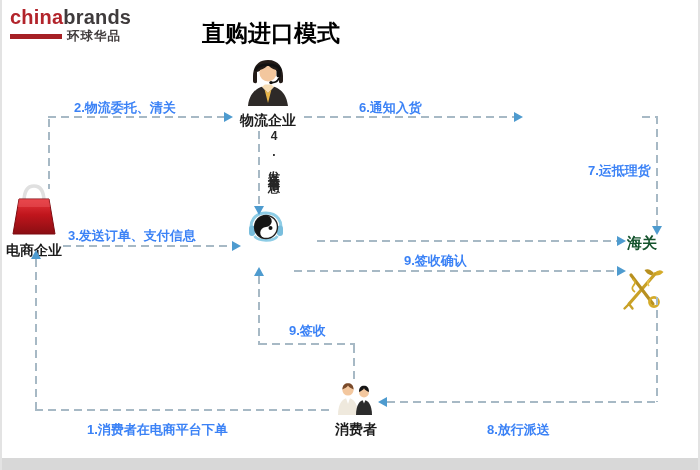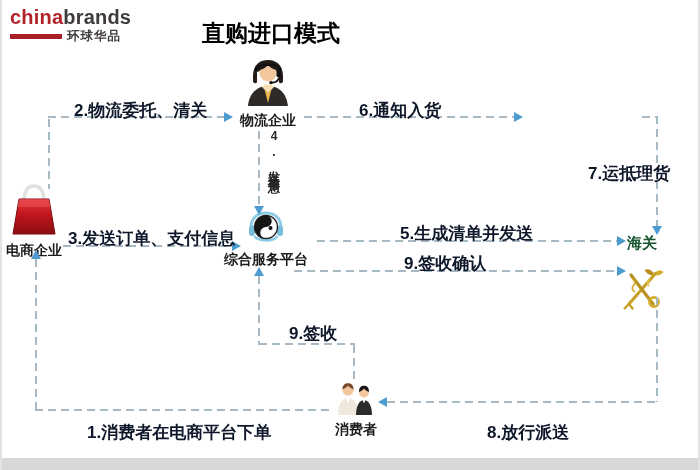--- a/index.html
+++ b/index.html
@@ -26,21 +26,21 @@
   
   .hl{height:2px;background:repeating-linear-gradient(90deg,#a7b9c5 0 8px,transparent 8px 13px);}
   .vl{width:2px;background:repeating-linear-gradient(180deg,#a7b9c5 0 8px,transparent 8px 13px);}
   
   .ar{width:0;height:0;}
   .ar-right{border-top:5px solid transparent;border-bottom:5px solid transparent;border-left:9px solid #4e9bcf;}
   .ar-left{border-top:5px solid transparent;border-bottom:5px solid transparent;border-right:9px solid #4e9bcf;}
   .ar-up{border-left:5px solid transparent;border-right:5px solid transparent;border-bottom:9px solid #4e9bcf;}
   .ar-down{border-left:5px solid transparent;border-right:5px solid transparent;border-top:9px solid #4e9bcf;}
   
-  .flabel{font-size:17px;font-weight:600;color:#0f172a;white-space:nowrap;}
+  .flabel{font-size:13px;font-weight:600;color:#3b82f6;white-space:nowrap;}
   .flabel-v{font-size:12px;font-weight:600;color:#262626;writing-mode:vertical-rl;text-orientation:upright;letter-spacing:2px;}
   
   .bottom-bar{left:0;top:458px;width:700px;height:12px;background:#d8d8d8;}
 </style>
 </head>
 <body>
 
 <div id="canvas">
 
   <div class="abs logo">
@@ -97,21 +97,20 @@
       <svg width="36" height="36" viewBox="0 0 36 36">
         <path d="M4 22 C1 13 6.5 4 18 4 C29.5 4 35 13 32 22" fill="none" stroke="#8ecde6" stroke-width="3" stroke-linecap="round"></path>
         <rect x="1" y="16.5" width="6" height="10.5" rx="3" fill="#79bedd"></rect>
         <rect x="29" y="16.5" width="6" height="10.5" rx="3" fill="#79bedd"></rect>
         <path d="M6.5 27 C10 32.8 26 32.8 29.5 27" fill="none" stroke="#8ecde6" stroke-width="2.6"></path>
         <circle cx="18" cy="18" r="11.5" fill="#fff" stroke="#222" stroke-width="1.4"></circle>
         <path d="M18 6.5 A11.5 11.5 0 0 0 18 29.5 A5.75 5.75 0 0 1 18 18 A5.75 5.75 0 0 0 18 6.5 Z" fill="#151515"></path>
         <circle cx="22.5" cy="19" r="2" fill="#151515"></circle>
       </svg>
     </span>
-    <div class="node-label">综合服务平台</div>
   </div>
 
   <div class="abs node" style="left:612px;top:234px;width:56px;">
     <div class="customs-label">海关</div>
     <span>
       <svg width="44" height="44" viewBox="0 0 44 44">
         <path d="M34 6 Q40 1 43.5 5 Q40 9 35.5 8.5 Z" fill="#d4ab2a"></path>
         <path d="M34 6 Q29 0.5 24.5 3 Q27 7.5 32 8.5 Z" fill="#b8901f"></path>
         <path d="M9 37 L35 7" stroke="#c9a127" stroke-width="3.2" stroke-linecap="round" fill="none"></path>
         <path d="M11 8 L33 37" stroke="#b8901f" stroke-width="3.2" stroke-linecap="round" fill="none"></path>
@@ -152,21 +151,20 @@
   <div class="abs hl" style="left:61px;top:245px;width:169px;"></div>
   <div class="abs ar ar-right" style="left:230px;top:241px;"></div>
   <div class="abs flabel" style="left:66px;top:227px;">3.发送订单、支付信息</div>
 
   <div class="abs vl" style="left:256px;top:131px;height:76px;"></div>
   <div class="abs ar ar-down" style="left:252px;top:206px;"></div>
   <div class="abs flabel-v" style="left:263px;top:129px;height:92px;">4.发送运单信息</div>
 
   <div class="abs hl" style="left:315px;top:240px;width:300px;"></div>
   <div class="abs ar ar-right" style="left:615px;top:236px;"></div>
-  <div class="abs flabel" style="left:398px;top:222px;">5.生成清单并发送</div>
 
   <div class="abs hl" style="left:302px;top:116px;width:210px;"></div>
   <div class="abs ar ar-right" style="left:512px;top:112px;"></div>
   <div class="abs flabel" style="left:357px;top:99px;">6.通知入货</div>
 
   <div class="abs hl" style="left:640px;top:116px;width:16px;"></div>
   <div class="abs vl" style="left:654px;top:116px;height:110px;"></div>
   <div class="abs ar ar-down" style="left:650px;top:226px;"></div>
   <div class="abs flabel" style="left:586px;top:162px;">7.运抵理货</div>
 

